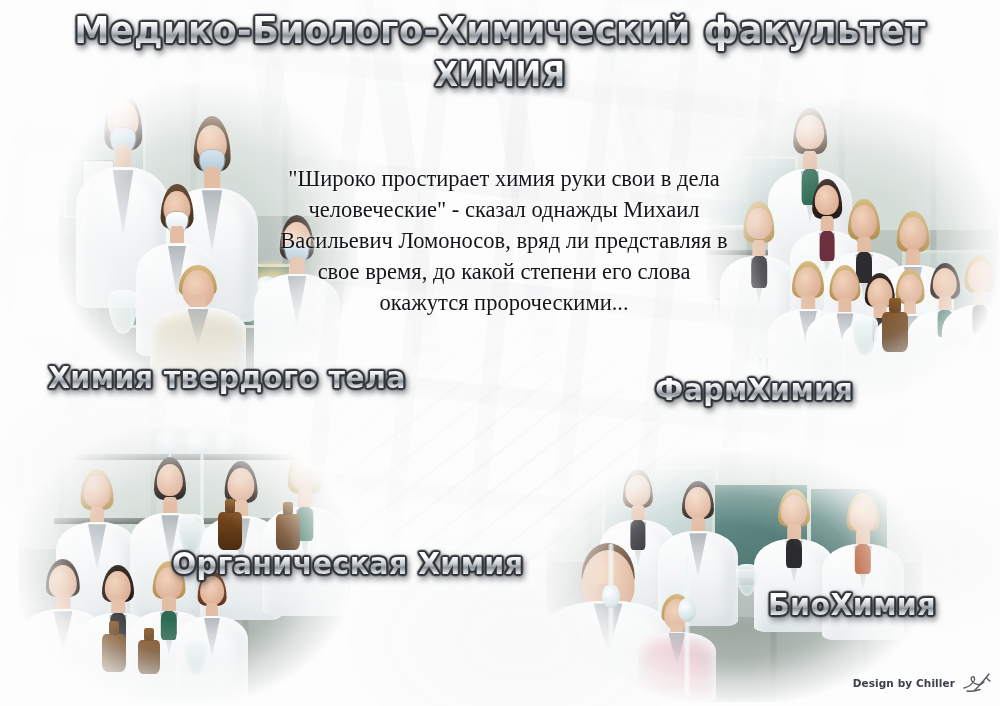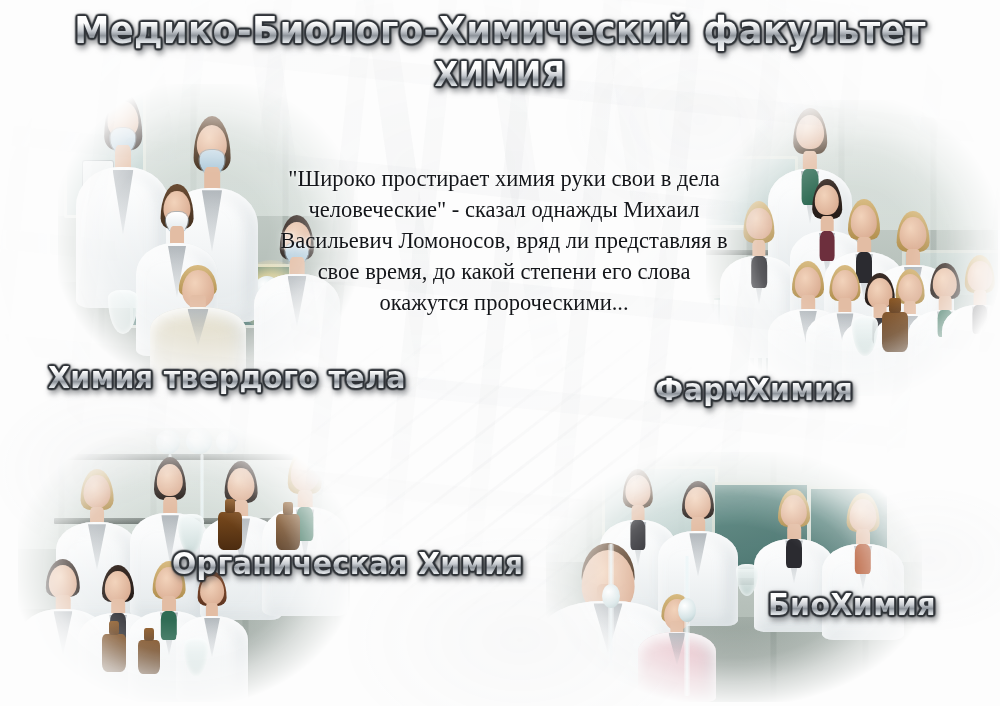--- a/index.html
+++ b/index.html
@@ -707,14 +707,23 @@
   <div class="chrome" id="title-line1">Медико-Биолого-Химический факультет</div>
   <div class="chrome" id="title-line2">ХИМИЯ</div>
 
   <div id="quote">"Широко простирает химия руки свои в дела человеческие" - сказал однажды Михаил Васильевич Ломоносов, вряд ли представляя в свое время, до какой степени его слова окажутся пророческими...</div>
 
   <div class="chrome caption" id="cap-solid">Химия твердого тела</div>
   <div class="chrome caption" id="cap-pharm">ФармХимия</div>
   <div class="chrome caption" id="cap-organic">Органическая Химия</div>
   <div class="chrome caption" id="cap-bio">БиоХимия</div>
 
+  <div id="signature">
+    <span class="sig-text">Design by Chiller</span>
+    <svg class="sig-mark" width="30" height="22" viewBox="0 0 30 22" fill="none" stroke="currentColor" stroke-width="1.35" stroke-linecap="round" stroke-linejoin="round">
+      <path d="M2 16 C7 15, 10 12, 12 9 C13.5 6.5, 12 4, 10 5 C8.4 5.9, 9 9, 12 11 C15 13, 19 13, 22 10"></path>
+      <path d="M27 2 C23 7, 18 13, 13 18"></path>
+      <path d="M24.5 5.5 C25.5 7.5, 26.5 8.5, 28 9"></path>
+      <path d="M5 19 C9 19.5, 14 19, 18 17.5"></path>
+    </svg>
+  </div>
 
 </div>
 
 </body></html>

